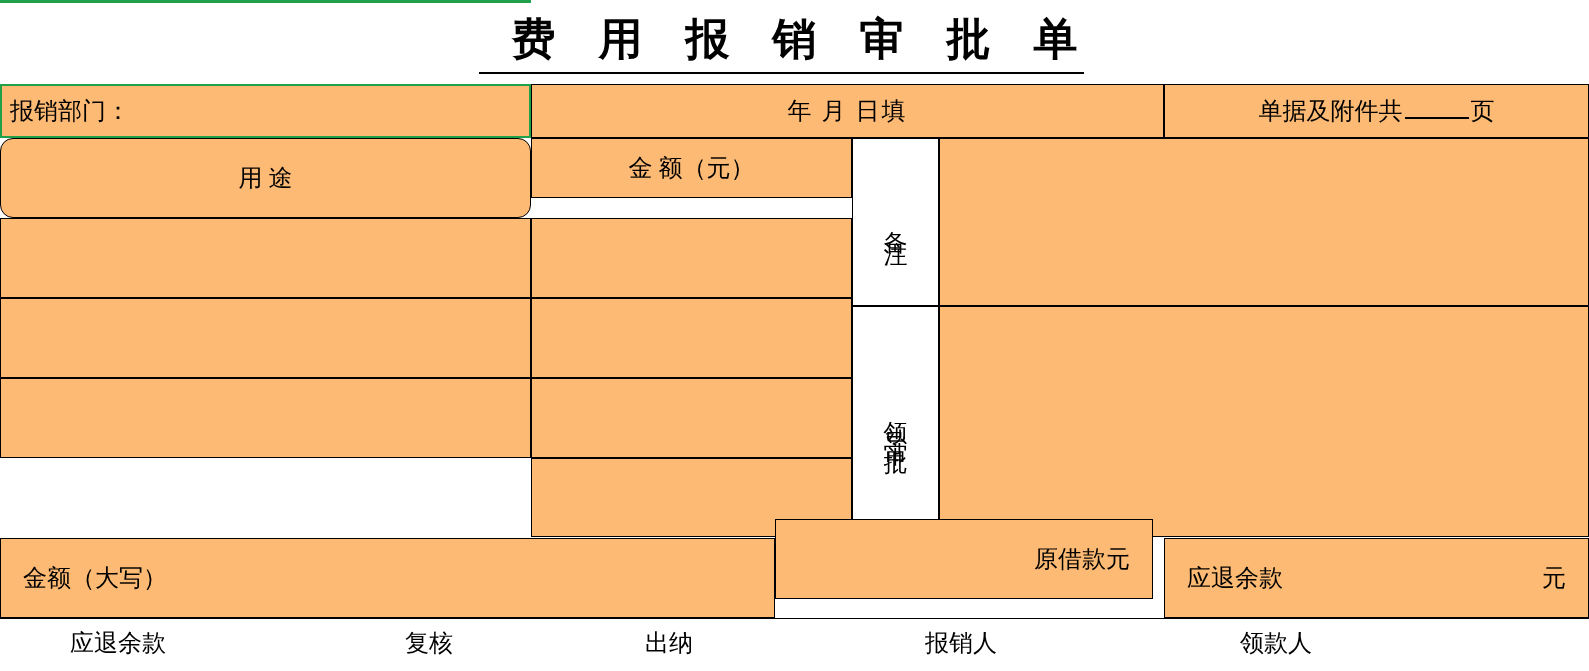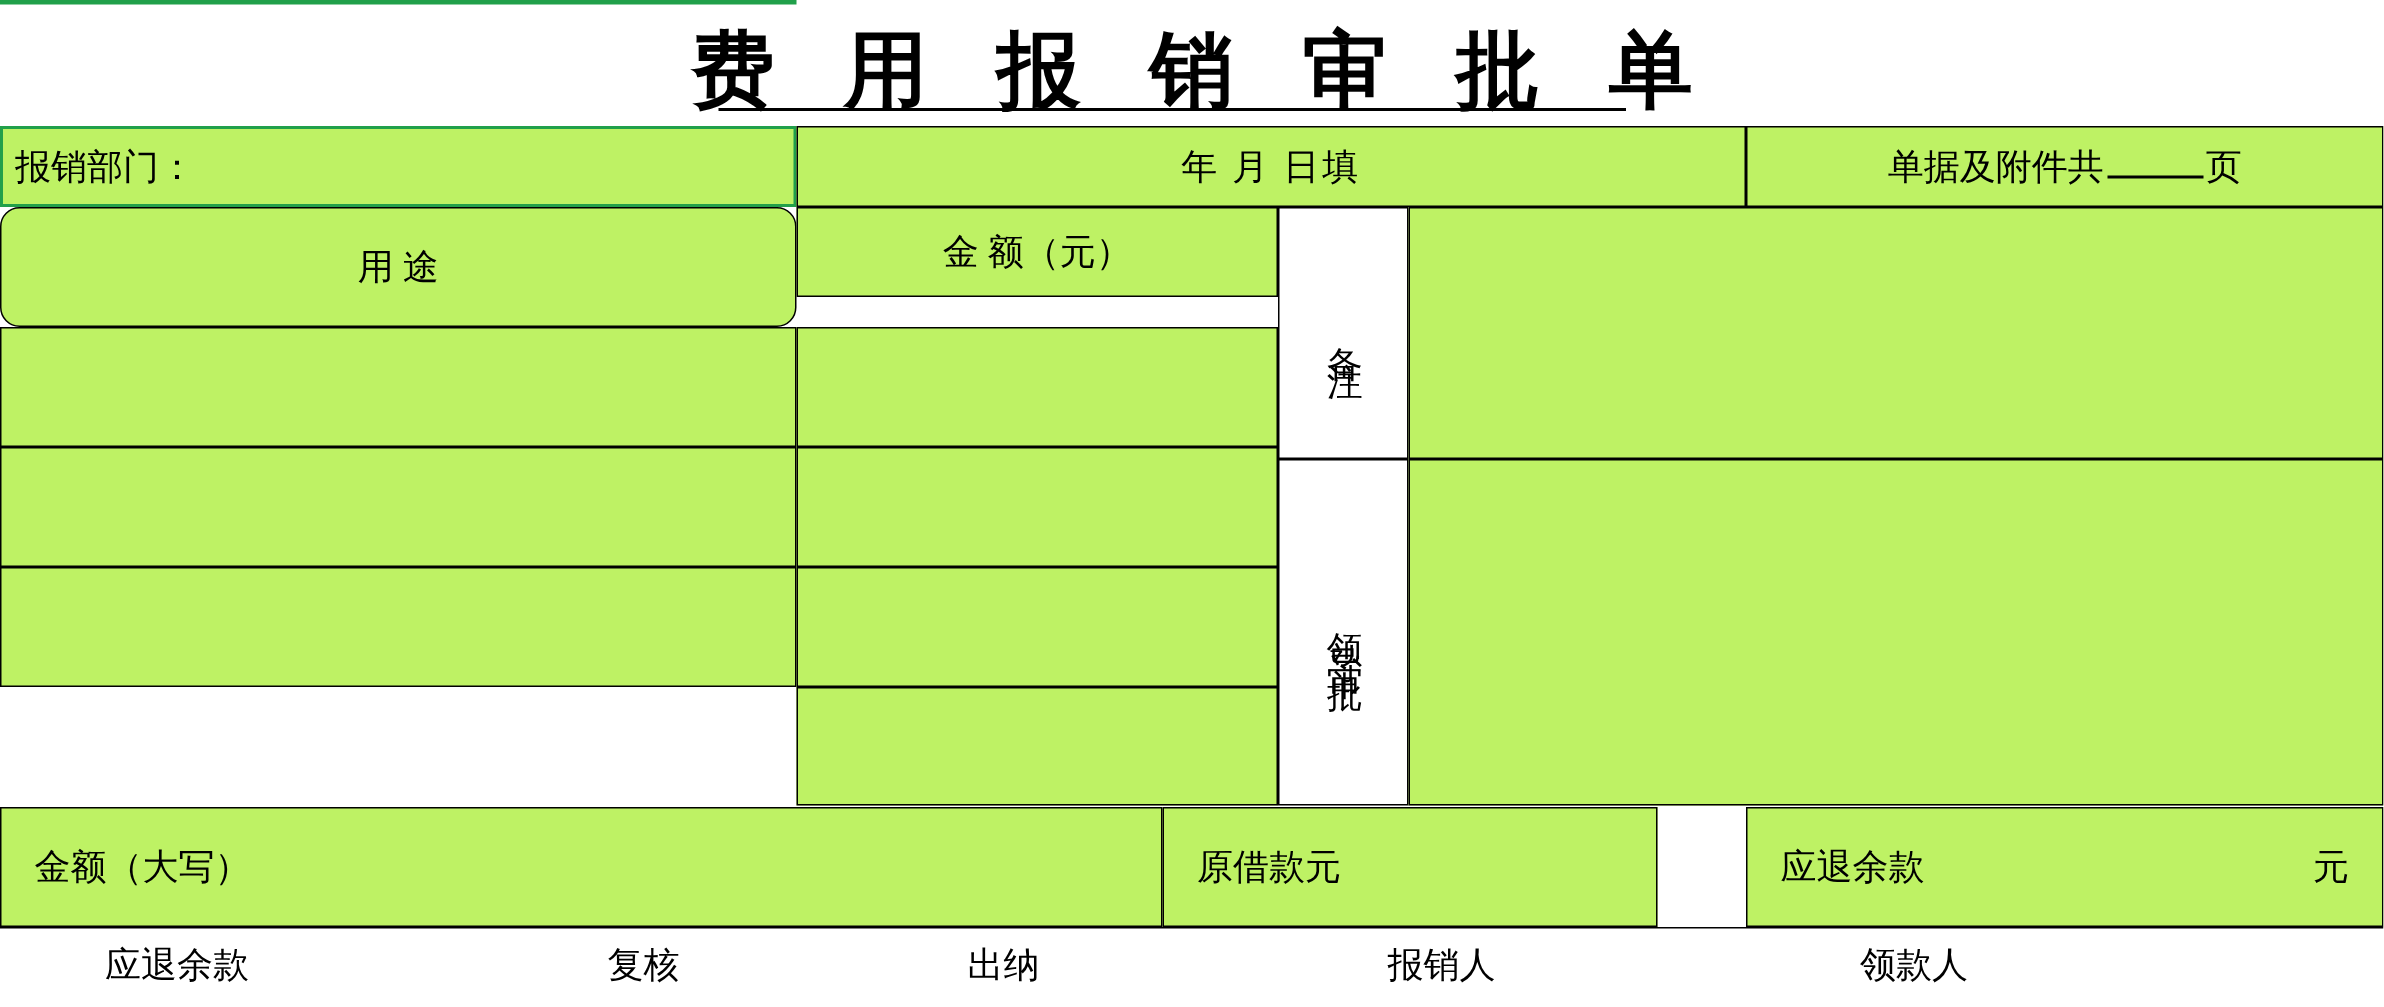--- a/index.html
+++ b/index.html
@@ -27,21 +27,21 @@
     top: 0;
     width: 1589px;
     height: 82px;
   }
   .title-text {
     position: absolute;
     left: 0;
     top: 10px;
     width: 1589px;
     text-align: center;
-    font-size: 56px;
+    font-size: 44px;
     font-weight: bold;
     letter-spacing: 16px;
     text-indent: 16px;
     font-family: "Liberation Serif", "DejaVu Serif", serif;
   }
   .title-underline {
     position: absolute;
     left: 479px;
     top: 72px;
     width: 605px;
@@ -60,21 +60,21 @@
 
   
   .cell {
     position: absolute;
     box-sizing: border-box;
     border: 1px solid #000;
     display: flex;
     align-items: center;
     justify-content: center;
     font-size: 24px;
-    background: #bef264;
+    background: #fdba74;
     overflow: hidden;
   }
   .cell.left {
     justify-content: flex-start;
     padding-left: 8px;
   }
   .sp2 { letter-spacing: 2px; }
 
   
   .selected {
@@ -204,21 +204,21 @@
 
   <div class="cell" style="left:531px; top:458px; width:321px; height:79px;">
     <span></span>
   </div>
 
   <div class="cell left" style="left:0px; top:538px; width:775px; height:80px;">
     <span style="padding-left:14px">金额（大写）</span>
     <span style="padding-left:10px"></span>
   </div>
 
-  <div class="cell" style="left:775px; top:538px; width:330px; height:80px; justify-content:flex-start; padding:0 22px;">
+  <div class="cell" style="left:775px; top:519px; width:378px; height:80px; justify-content:flex-end; padding:0 22px;">
     <span>原借款</span>
     <span></span>
     <span>元</span>
   </div>
 
   <div class="cell" style="left:1164px; top:538px; width:425px; height:80px; justify-content:space-between; padding:0 22px;">
     <span>应退余款</span>
     <span></span>
     <span>元</span>
   </div>

